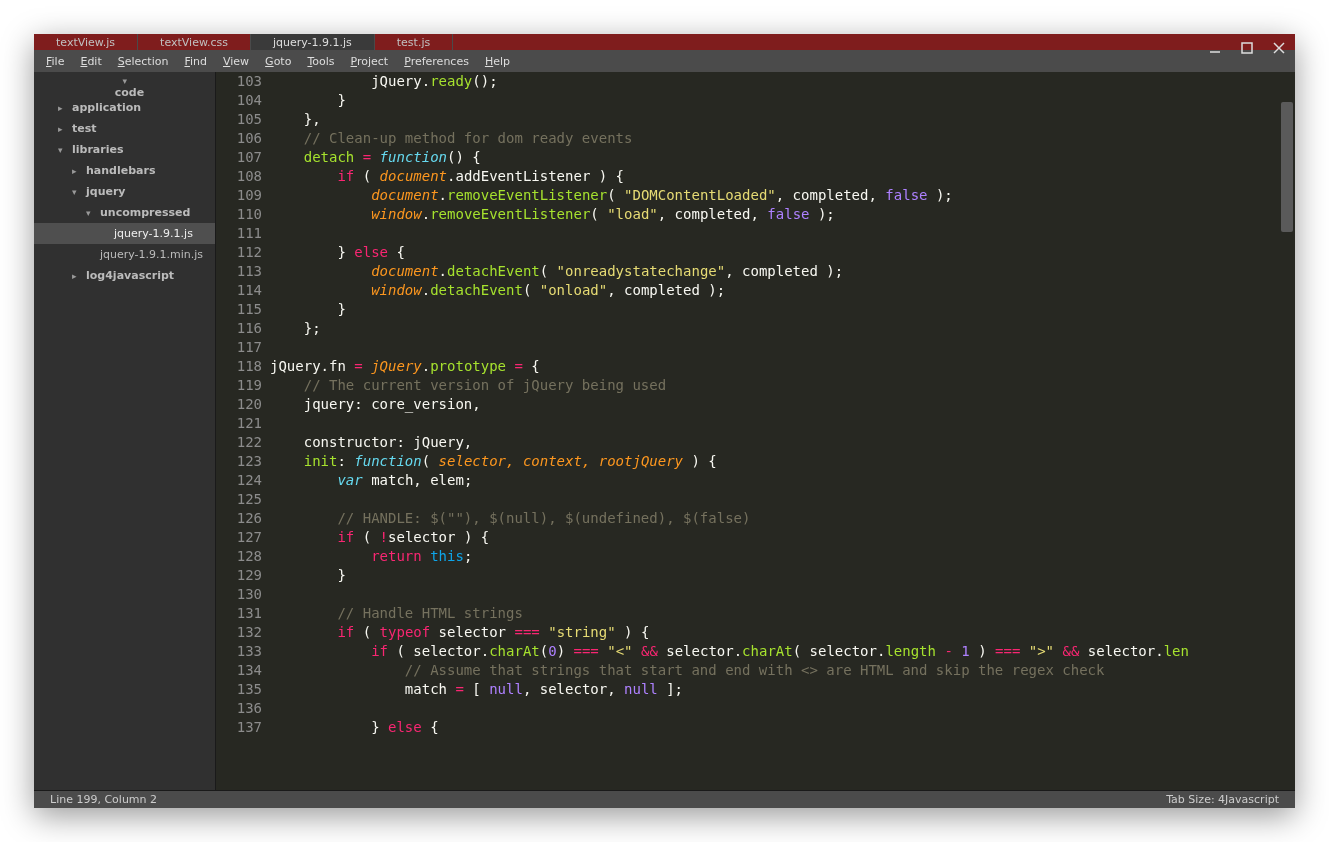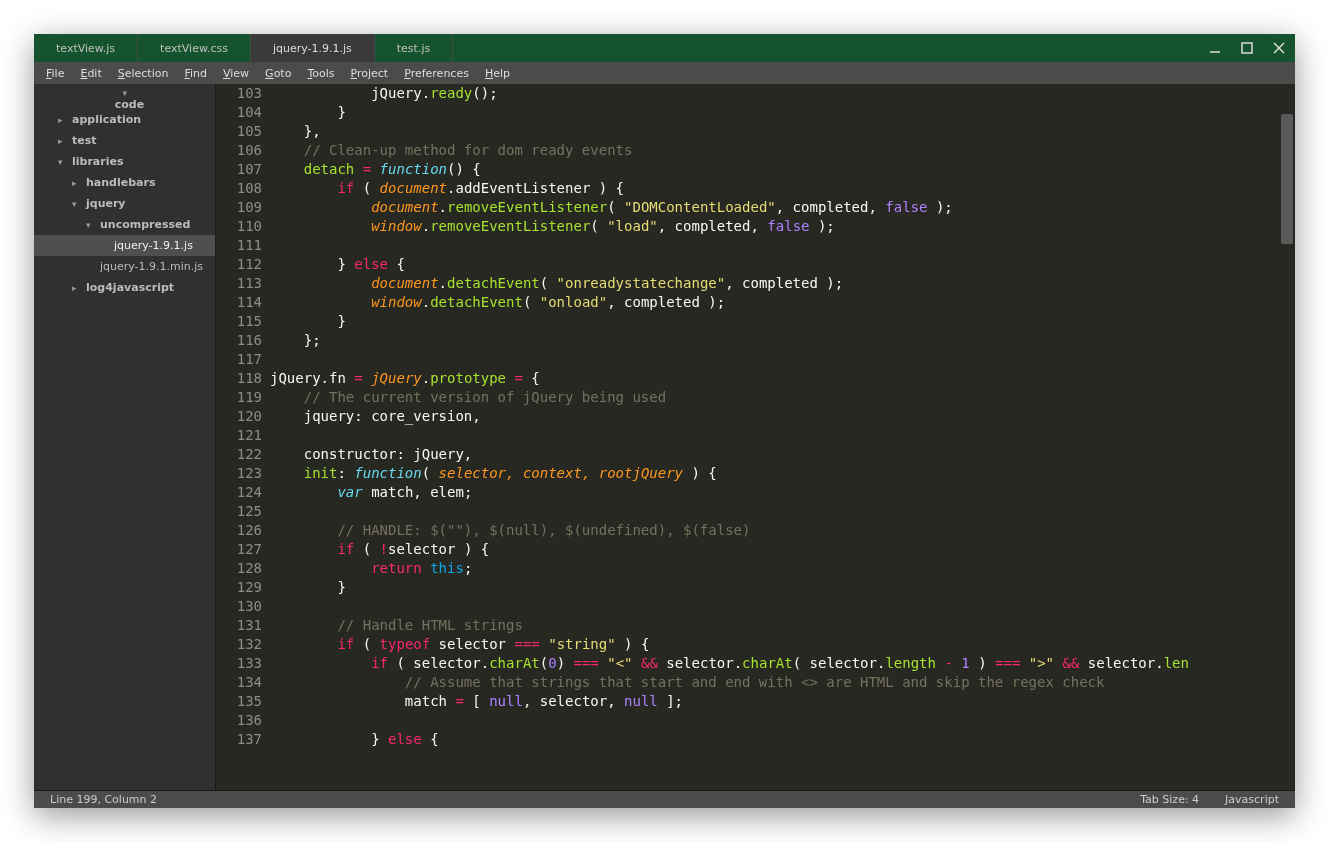--- a/index.html
+++ b/index.html
@@ -13,22 +13,22 @@
 .window {
   width: 100%;
   height: 100%;
   background: #303030;
   box-shadow: 0 8px 30px rgba(0,0,0,0.4);
   display: flex;
   flex-direction: column;
   overflow: hidden;
 }
 .tabbar {
-  height: 28px;
-  background: #14532d;
+  height: 16px;
+  background: #7f1d1d;
   display: flex;
   align-items: stretch;
   position: relative;
 }
 .tab {
   padding: 0 22px;
   display: flex;
   align-items: center;
   font-size: 11px;
   color: #c0c0c0;
@@ -143,21 +143,21 @@
   height: 18px;
   background: #4b4b4b;
   display: flex;
   align-items: center;
   font-size: 11px;
   color: #ccc;
   padding: 0 16px;
   border-top: 1px solid #1a1a1a;
 }
 .statusbar .left { flex: 1; }
-.statusbar .right { display: flex; gap: 26px; }
+.statusbar .right { display: flex; }
 </style>
 </head>
 <body>
 
 <div class="window">
 
   <div class="tabbar">
     <div id="tabs-container" style="display: flex;">
         <div class="tab">textView.js</div>
         <div class="tab">textView.css</div>

